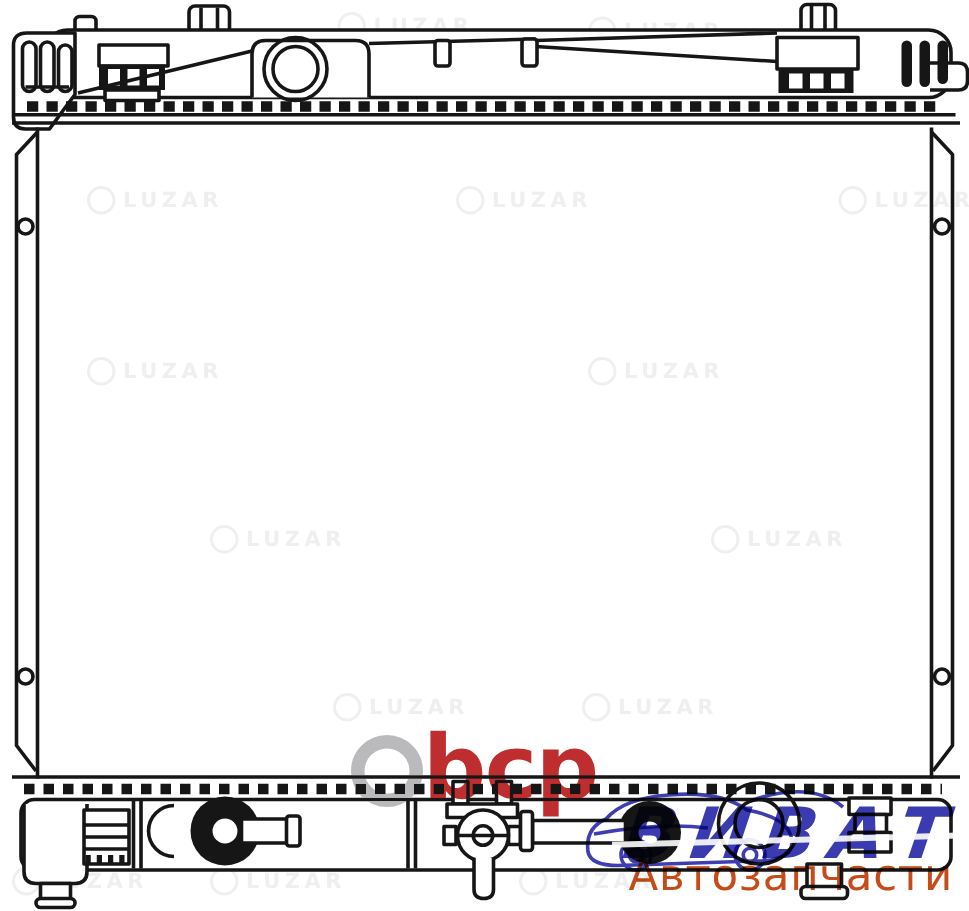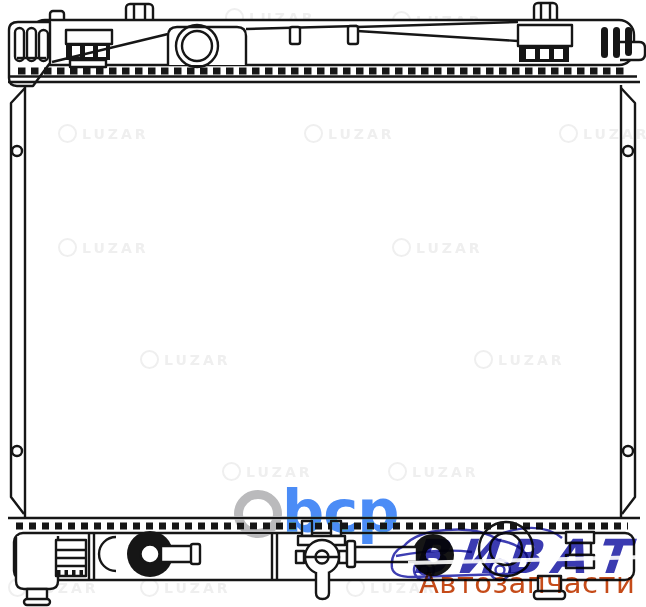--- a/index.html
+++ b/index.html
@@ -13,21 +13,21 @@
 
   
   .wm{position:absolute;display:flex;align-items:center;gap:5px;color:#efefef;
       font-weight:bold;font-size:14px;letter-spacing:3px;mix-blend-mode:darken;
       user-select:none;white-space:nowrap;}
   .wm-ic{display:inline-block;width:15px;height:15px;border:2px solid #efefef;
          border-radius:50%;}
 
   
   .bcp{position:absolute;left:234px;top:482px;display:flex;align-items:flex-start;
-       color:#3b82f6;mix-blend-mode:darken;opacity:.92;line-height:1;}
+       color:#b91c1c;mix-blend-mode:darken;opacity:.92;line-height:1;}
   .bcp-ring{display:inline-block;width:30px;height:30px;border:9px solid #b4b4b6;
             border-radius:50%;margin-top:8px;}
   .bcp-main{font-size:59px;font-weight:bold;letter-spacing:-1px;}
   .bcp-tld{font-size:37px;font-weight:bold;margin-top:22px;margin-left:2px;}
 
   
   .logo-title{position:absolute;left:416px;top:533px;font-size:47px;font-weight:bold;
       font-style:italic;letter-spacing:9px;color:#2a2aaa;transform:skewX(-8deg);
       mix-blend-mode:multiply;opacity:.92;line-height:1;}
   .logo-slash{position:absolute;left:408px;top:558px;width:238px;height:4px;

